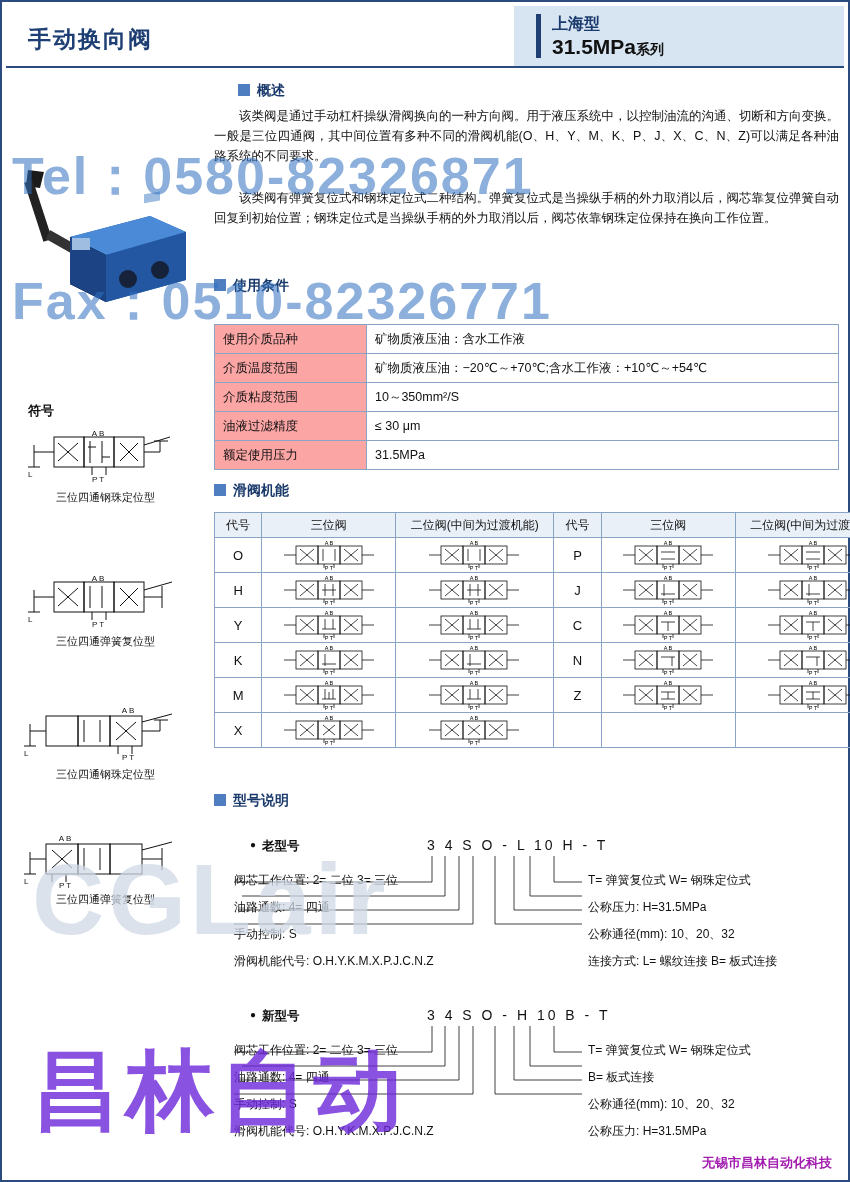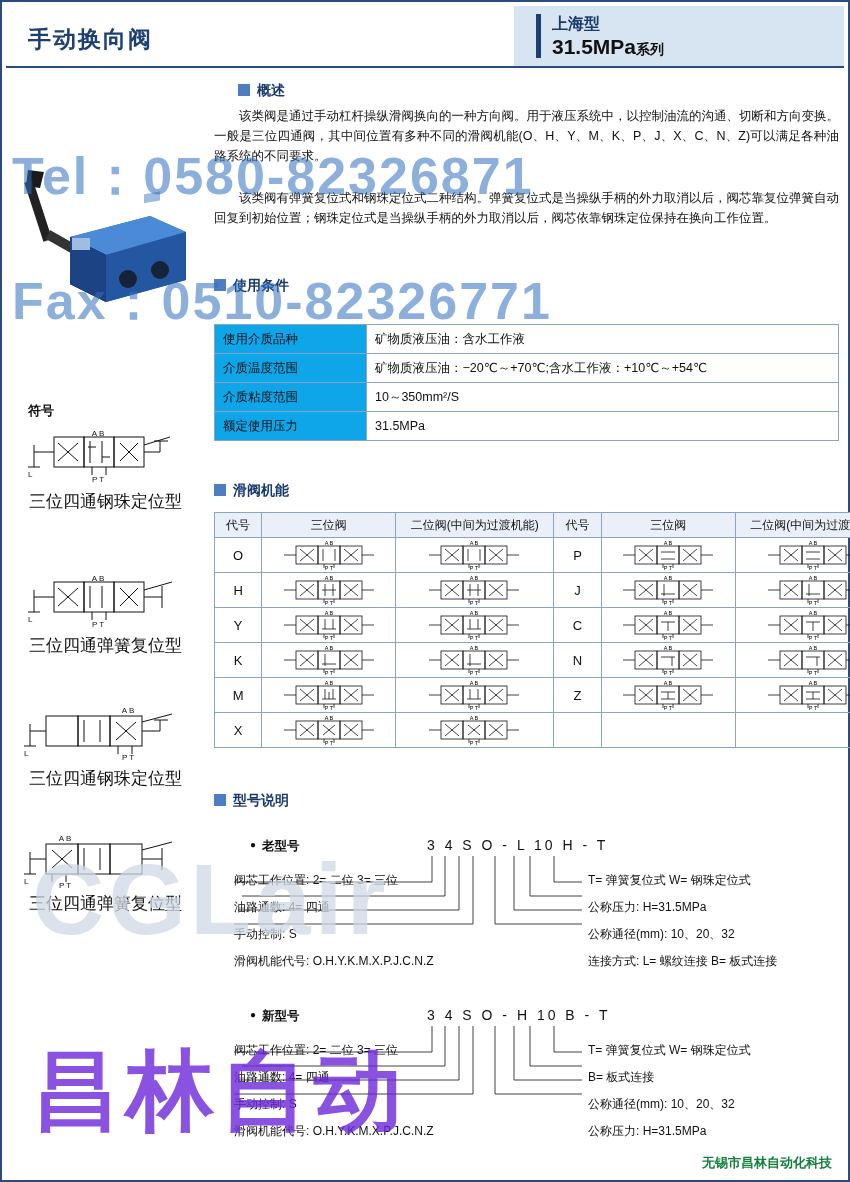--- a/index.html
+++ b/index.html
@@ -59,41 +59,41 @@
   
   table{border-collapse:collapse;}
   .cond{
     position:absolute;left:212px;top:322px;width:625px;
     font-size:12.5px;
   }
   .cond td{
     border:1px solid #8aa4c6;
     padding:4px 8px;height:20px;
   }
-  .cond td.k{width:135px;background:#0ea5e9;margin-left:11px;}
+  .cond td.k{width:135px;background:#fca5a5;margin-left:11px;}
   
   .func{
     position:absolute;left:212px;top:510px;width:680px;
     font-size:12px;
   }
   .func th,.func td{
     border:1px solid #8aa4c6;
     text-align:center;
     vertical-align:middle;
   }
   .func th{background:#e9f0f8;font-weight:normal;height:22px;font-size:12px;}
   .func td.code{width:40px;height:32px;font-size:13px;}
   .func td.sym{padding:0;}
   .func svg{display:block;margin:0 auto;}
   
   .symbol-title{
     position:absolute;left:26px;top:400px;font-size:13px;font-weight:bold;color:#111;
   }
   .sym-cap{
-    position:absolute;font-size:17px;color:#111;text-align:center;width:175px;
+    position:absolute;font-size:11px;color:#111;text-align:center;width:175px;
   }
   .valve-img{position:absolute;left:8px;top:150px;}
   .bullet{font-size:12.5px;font-weight:bold;}
   .bullet:before{content:"●";margin-right:6px;font-size:10px;vertical-align:2px;}
   .modelcode{
     font-size:14px;letter-spacing:3px;font-weight:normal;
   }
   .lbl{font-size:12px;white-space:nowrap;}
   
   .wm-tel{
@@ -110,21 +110,21 @@
     position:absolute;left:30px;top:840px;
     font-size:100px;font-weight:bold;color:#cfd9e6;opacity:.75;
     letter-spacing:4px;pointer-events:none;white-space:nowrap;
   }
   .wm-logo2{
     position:absolute;left:30px;top:1030px;
     font-size:88px;font-weight:bold;color:#6d28d9;opacity:.8;
     letter-spacing:6px;pointer-events:none;white-space:nowrap;
   }
   .footer{
-    position:absolute;right:16px;bottom:8px;font-size:13px;color:#15803d;font-weight:bold;
+    position:absolute;right:16px;bottom:8px;font-size:13px;color:#a21caf;font-weight:bold;
   }
 </style>
 </head>
 <body>
 
 <div class="page">
 
   <div class="header">
     <div class="header-title">手动换向阀</div>
     <div class="header-right">
@@ -257,20 +257,24 @@
     </tr>
     <tr>
       <td class="k">介质温度范围</td>
       <td>矿物质液压油：−20℃～+70℃;含水工作液：+10℃～+54℃</td>
     </tr>
     <tr>
       <td class="k">介质粘度范围</td>
       <td>10～350mm²/S</td>
     </tr>
     <tr>
+      <td class="k">油液过滤精度</td>
+      <td>≤ 30 μm</td>
+    </tr>
+    <tr>
       <td class="k">额定使用压力</td>
       <td>31.5MPa</td>
     </tr>
   </tbody>
     </table>
 
   <div class="sec" style="left:212px;top:480px;">
     <span class="sq"></span><span>滑阀机能</span>
   </div>
 

